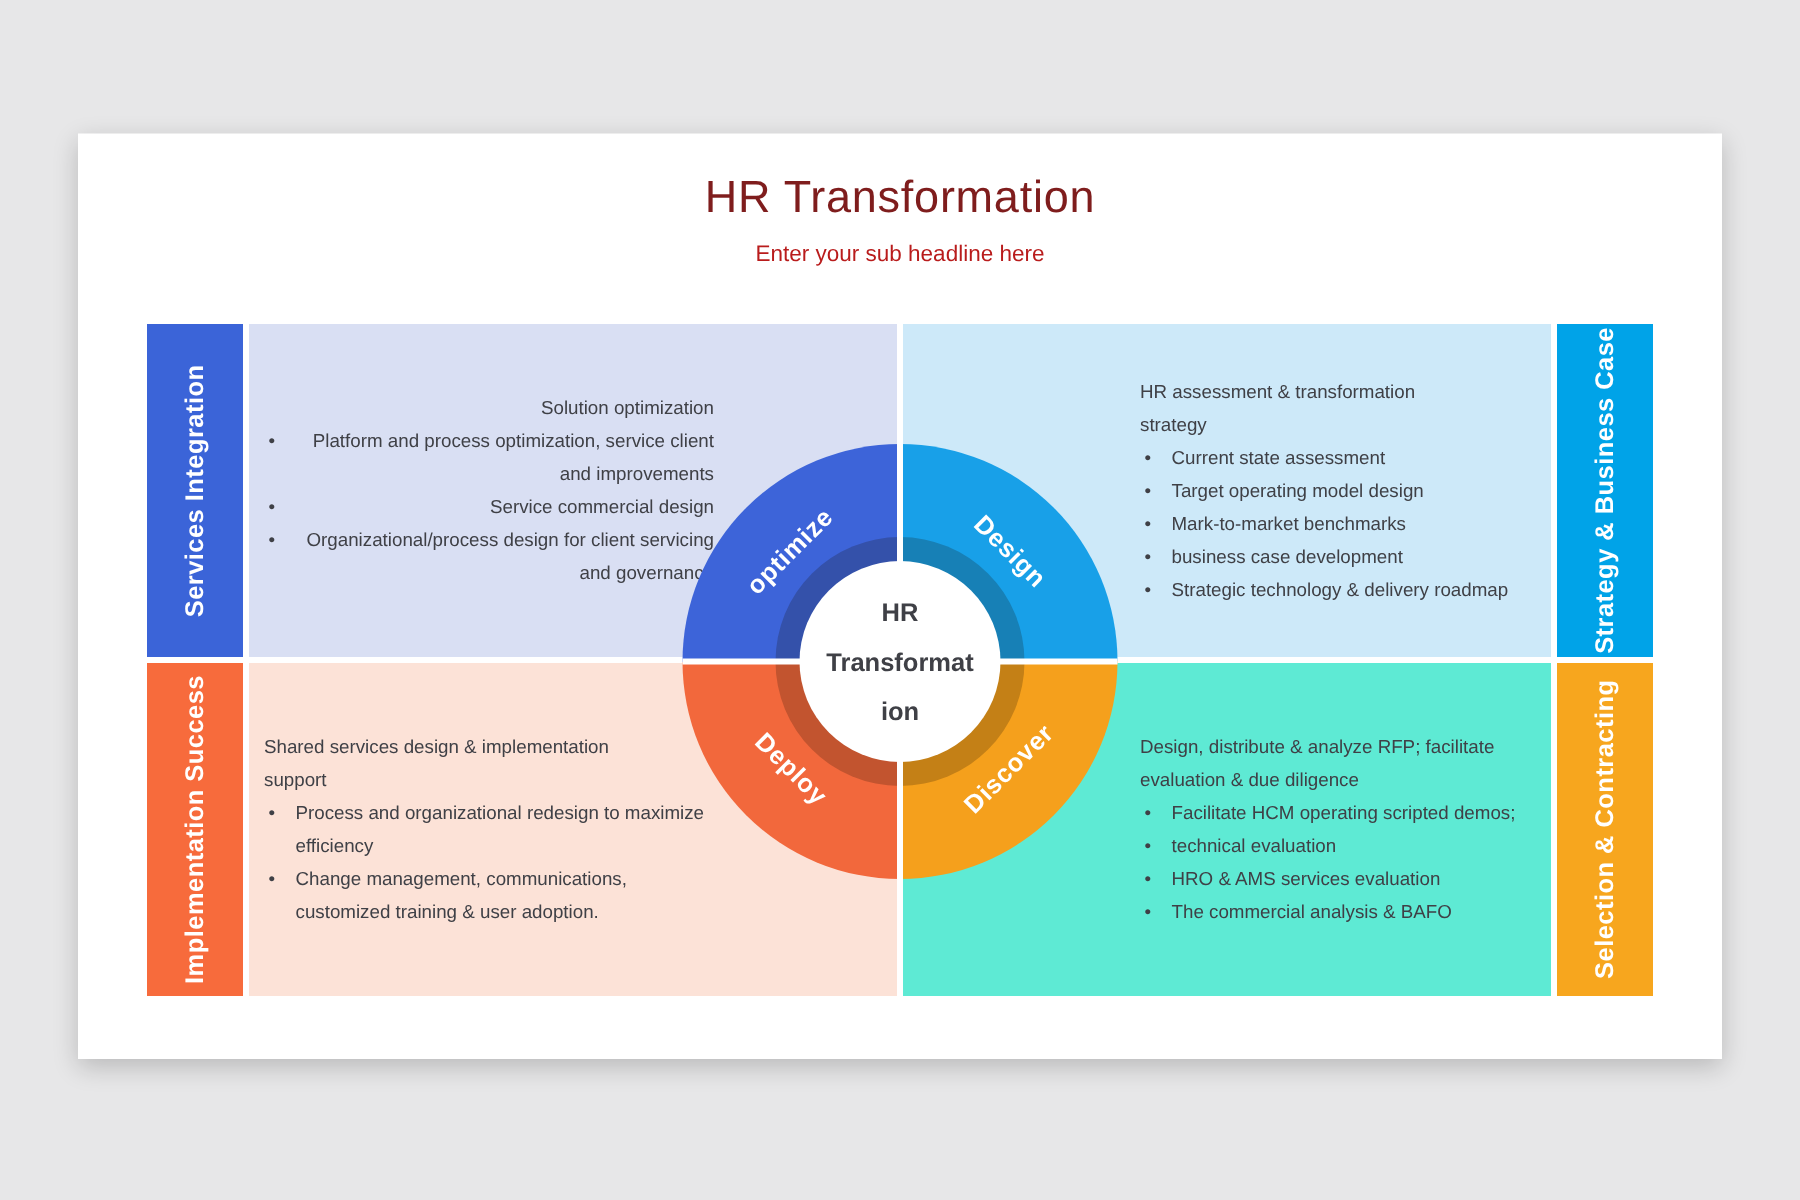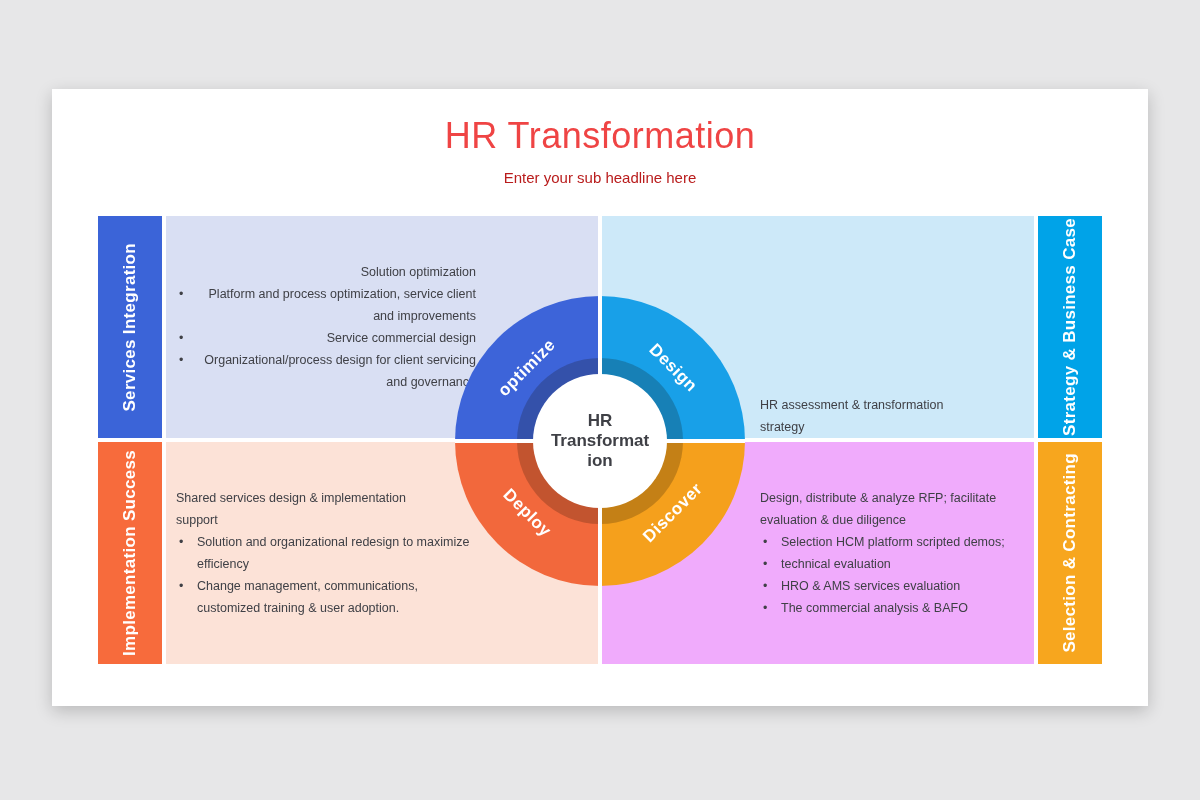--- a/index.html
+++ b/index.html
@@ -13,23 +13,23 @@
   .slide {
     position: absolute;
     left: 52px; top: 89px;
     width: 1096px; height: 617px;
     background: #ffffff;
     box-shadow: 0 5px 16px rgba(0,0,0,0.20);
   }
   .title {
     margin-top: 26px;
     text-align: center;
-    font-size: 36px;
+    font-size: 30px;
     font-weight: 400;
-    color: #ef4444;
+    color: #7f1d1d;
     letter-spacing: 0.5px;
   }
   .subtitle {
     margin-top: 12px;
     text-align: center;
     font-size: 15px;
     color: #b91c1c;
   }
   .diagram {
     position: absolute;
@@ -48,21 +48,21 @@
     font-weight: bold;
     font-size: 17px;
     letter-spacing: 0.3px;
     white-space: nowrap;
   }
   .tl-label { left: 0;   top: 0; }
   .tr-label { left: 940px; top: 0; }
   .bl-label { left: 0;   top: 226px; }
   .br-label { left: 940px; top: 226px; }
   .tl-box { left: 68px;  top: 0; text-align: right; }
-  .tr-box { left: 504px; top: 0; align-items: flex-end; }
+  .tr-box { left: 504px; top: 0; }
   .bl-box { left: 68px;  top: 226px; }
   .br-box { left: 504px; top: 226px; }
   .content {
     font-size: 12.5px;
     line-height: 22px;
     color: #3f4046;
   }
   .tl-box .content, .bl-box .content { margin-left: 10px; width: 300px; }
   .tr-box .content, .br-box .content { margin-left: 158px; width: 300px; }
   .intro { white-space: pre-line; }
@@ -110,21 +110,21 @@
     left: 78px; top: 78px;
     width: 134px; height: 134px;
     border-radius: 50%;
     background: #ffffff;
     display: flex; align-items: center; justify-content: center;
     text-align: center;
   }
   .hub-text {
     font-size: 17px;
     font-weight: bold;
-    line-height: 20px;
+    line-height: 33px;
     color: #3f4046;
     white-space: pre-line;
   }
 </style>
 </head>
 <body>
 
 <div class="slide">
   <div class="title">HR Transformation</div>
   <div class="subtitle">Enter your sub headline here</div>
@@ -151,38 +151,45 @@
             <li>Platform and process optimization, service client and improvements</li>
             <li>Service commercial design</li>
             <li>Organizational/process design for client servicing and governance</li>
           </ul>
       </div>
     </div>
     <div class="qbox tr-box" style="background:#cde9f9">
       <div class="content">
         <div class="intro">HR assessment &amp; transformation
 strategy</div>
+        <ul class="bullets">
+            <li>Current state assessment</li>
+            <li>Target operating model design</li>
+            <li>Mark-to-market benchmarks</li>
+            <li>business case development</li>
+            <li>Strategic technology &amp; delivery roadmap</li>
+          </ul>
       </div>
     </div>
     <div class="qbox bl-box" style="background:#fce2d7">
       <div class="content">
         <div class="intro">Shared services design &amp; implementation
 support</div>
         <ul class="bullets">
-            <li>Solution and organizational redesign to maximize efficiency</li>
+            <li>Process and organizational redesign to maximize efficiency</li>
             <li>Change management, communications, customized training &amp; user adoption.</li>
           </ul>
       </div>
     </div>
-    <div class="qbox br-box" style="background:#f0abfc">
+    <div class="qbox br-box" style="background:#5eead4">
       <div class="content">
         <div class="intro">Design, distribute &amp; analyze RFP; facilitate
 evaluation &amp; due diligence</div>
         <ul class="bullets">
-            <li>Selection HCM platform scripted demos;</li>
+            <li>Facilitate HCM operating scripted demos;</li>
             <li>technical evaluation</li>
             <li>HRO &amp; AMS services evaluation</li>
             <li>The commercial analysis &amp; BAFO</li>
           </ul>
       </div>
     </div>
 
     <div class="ring" style="background: conic-gradient(#18a0e8 0deg 90deg, #f5a01c 90deg 180deg, #f2683c 180deg 270deg, #3d64d9 270deg 360deg);">
       <div class="ring-shadow"></div>
       <div class="cross-v"></div>

